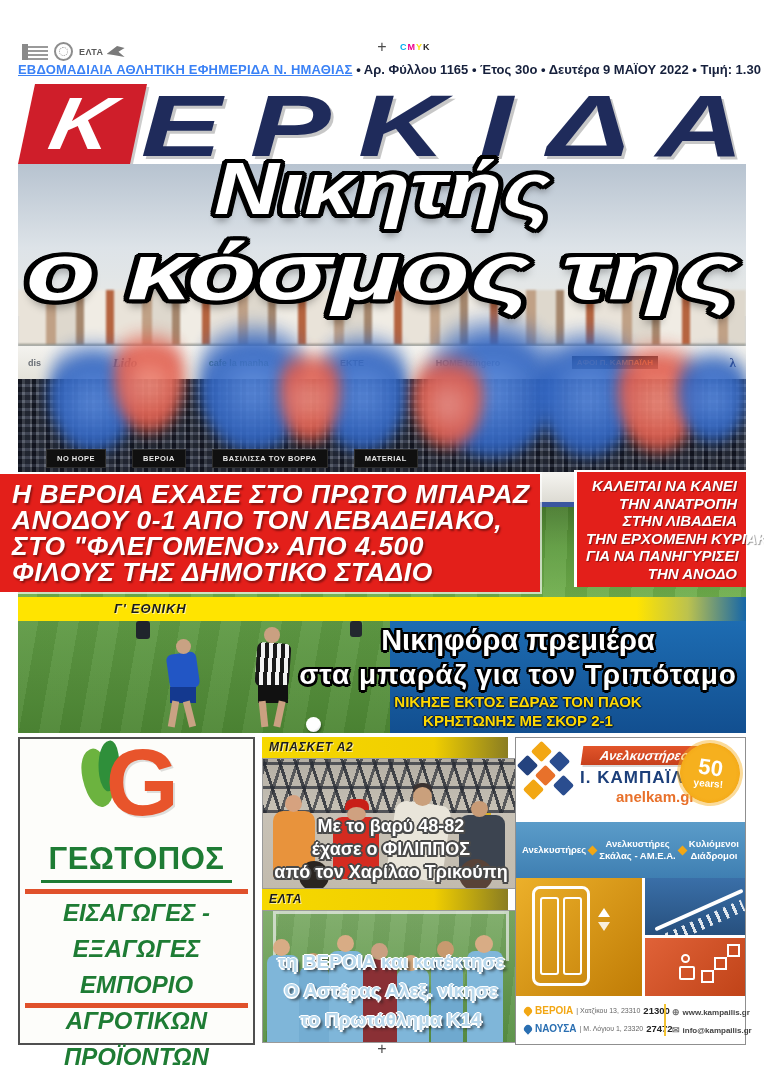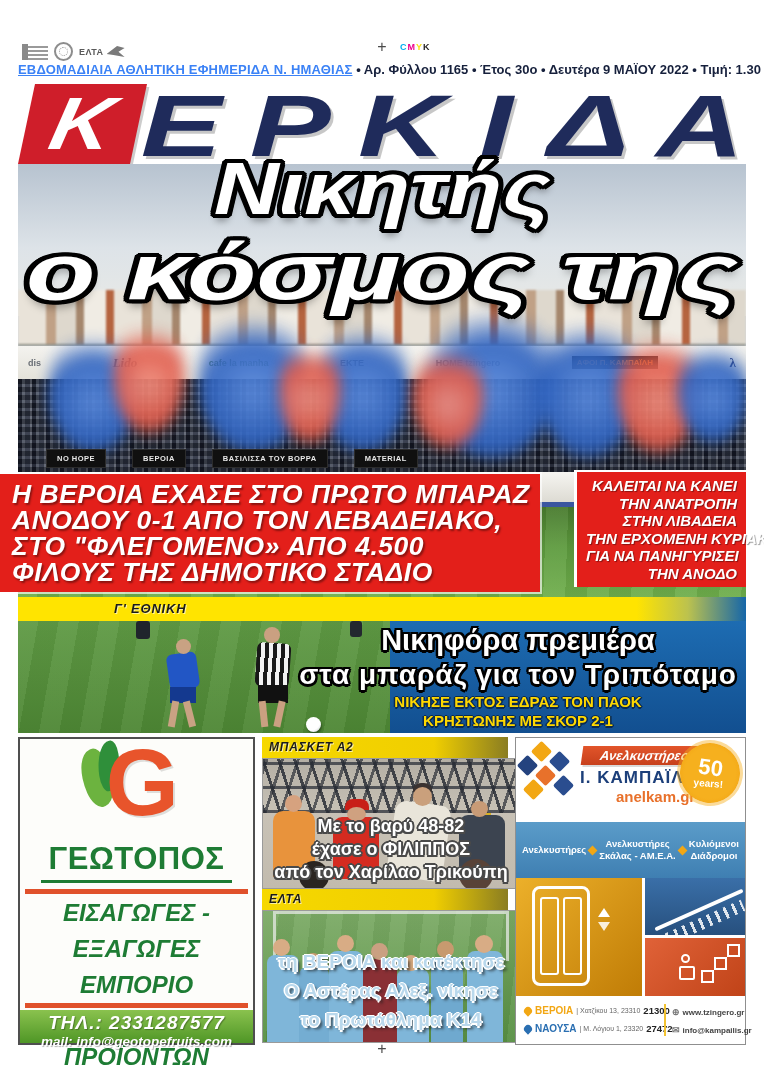--- a/index.html
+++ b/index.html
@@ -370,24 +370,20 @@
     <div class="g-brand">
       <span>ΓΕΩΤΟΠΟΣ</span>
     </div>
     <div class="g-div1"></div>
     <div class="g-lines">
       <div>ΕΙΣΑΓΩΓΕΣ - ΕΞΑΓΩΓΕΣ</div>
       <div>ΕΜΠΟΡΙΟ ΑΓΡΟΤΙΚΩΝ</div>
       <div>ΠΡΟΪΟΝΤΩΝ</div>
     </div>
     <div class="g-div2"></div>
-    <div class="g-foot">
-      <div class="g-tel">ΤΗΛ.: 2331287577</div>
-      <div class="g-mail">mail: info@geotopefruits.com</div>
-    </div>
   </div>
 
   <div class="strip strip-mid strip-basket">ΜΠΑΣΚΕΤ Α2</div>
   <div class="photo-mid photo-basket">
     <div class="bk-ceiling"></div>
     <div class="bk-yellow"></div>
     <div class="bk-p1"></div>
     <div class="head bk-p1h"></div>
     <div class="bk-p2cap"></div>
     <div class="bk-p2"></div>
@@ -484,21 +480,21 @@
       </div>
       <div class="kp-row r2">
         <span class="pin bl"></span>
         <span class="kp-city bl">ΝΑΟΥΣΑ</span>
         <span class="kp-addr">| Μ. Λόγιου 1, 23320</span>
         <span class="kp-phone">27472</span>
       </div>
       <div class="kp-vdiv"></div>
       <div class="kp-web r1">
         <span class="kp-ic">⊕</span>
-        <span>www.tzingero.gr</span>
+        <span>www.kampailis.gr</span>
       </div>
       <div class="kp-web r2">
         <span class="kp-ic">✉</span>
         <span>info@kampailis.gr</span>
       </div>
     </div>
   </div>
 
   <div class="bottom-plus">+</div>
 </div>

